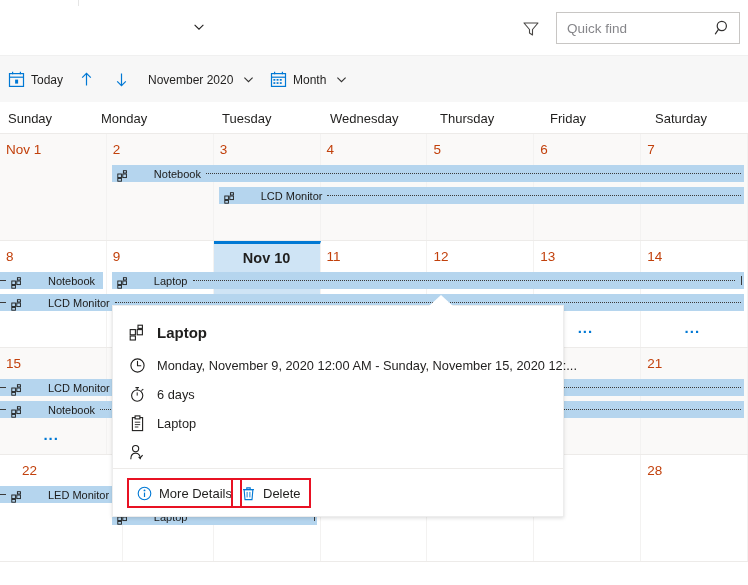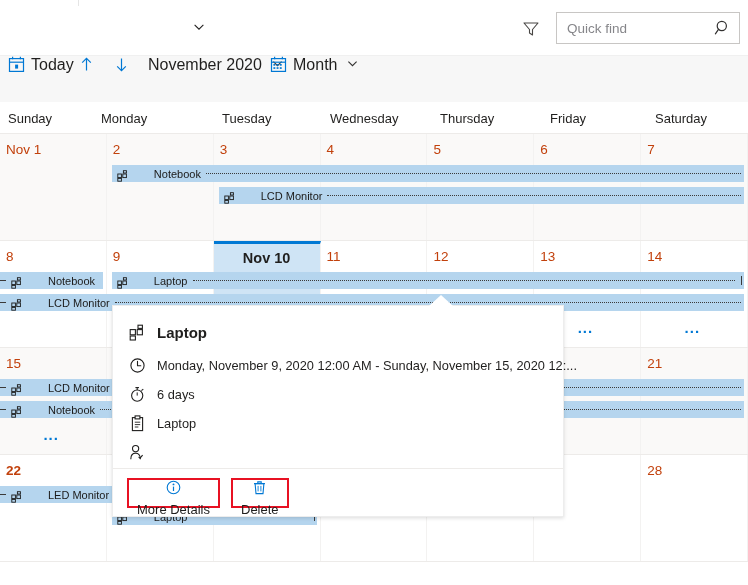--- a/index.html
+++ b/index.html
@@ -54,23 +54,23 @@
   }
 
   
   .toolbar {
     position: absolute; left: 0; top: 55px; width: 748px; height: 47px;
     background: #f7f7f7;
     border-top: 1px solid #f0f0f0;
   }
   .tb-item {
     position: absolute; top: 0; height: 47px;
-    display: flex; align-items: flex-start; gap: 6px;
+    display: flex; align-items: center; gap: 6px;
     cursor: pointer; white-space: nowrap;
-    font-size: 16px; color: #201f1e;
+    font-size: 12px; color: #201f1e;
   }
   .tb-icon { width: 17px; height: 17px; display: block; }
   .tb-chev { width: 13px; height: 13px; display: block; margin-left: 3px; }
 
   #tb-today   { left: 8px; }
   #tb-prev    { left: 78px; }
   #tb-next    { left: 113px; }
   #tb-period  { left: 148px; }
   #tb-view    { left: 270px; }
 
@@ -186,21 +186,20 @@
   .co-actions {
     position: absolute; left: 0; bottom: 0; width: 100%; height: 48px;
     border-top: 1px solid #edebe9;
   }
   .co-btn {
     position: absolute; top: 9px; height: 30px;
     display: flex; align-items: center; gap: 7px;
     padding: 0 8px; cursor: pointer;
     font-size: 13px; color: #201f1e; white-space: nowrap;
     border: 2px solid #e81123;
-    flex-direction: column;
   }
   #btn-more-details { left: 14px; }
   #btn-delete       { left: 118px; }
   .co-btn .co-btn-icon { width: 15px; height: 15px; flex: 0 0 15px; }
 </style>
 </head>
 <body>
 
 <div id="root">
 
@@ -451,21 +450,21 @@
               <rect x="5.8" y="4.0" width="3.6" height="3.6" fill="none" stroke="#1b1a19" stroke-width="0.9"></rect>
               <rect x="0.8" y="8.4" width="3.6" height="2.8" fill="none" stroke="#1b1a19" stroke-width="0.9"></rect>
               <rect x="6.4" y="0.7" width="3.0" height="2.3" fill="none" stroke="#1b1a19" stroke-width="0.9"></rect>
             </svg></span>
           <span class="evt-label">Notebook</span>
           <span class="evt-rail"></span>
         </div>
         <div class="more-dots" style="left: 43.4286px; top: 79px;">...</div>
       </div>
     <div class="week alt" id="week4">
-        <div class="daycell" style="left: 0px; width: 106.857px; font-weight: bold;">
+        <div class="daycell" style="left: 16px; width: 106.857px;">
           <div class="daynum">22</div>
         </div>
         <div class="daycell" style="left: 106.857px; width: 106.857px;">
           <div class="daynum">23</div>
         </div>
         <div class="daycell" style="left: 213.714px; width: 106.857px;">
           <div class="daynum">24</div>
         </div>
         <div class="daycell" style="left: 320.571px; width: 106.857px;">
           <div class="daynum">25</div>

